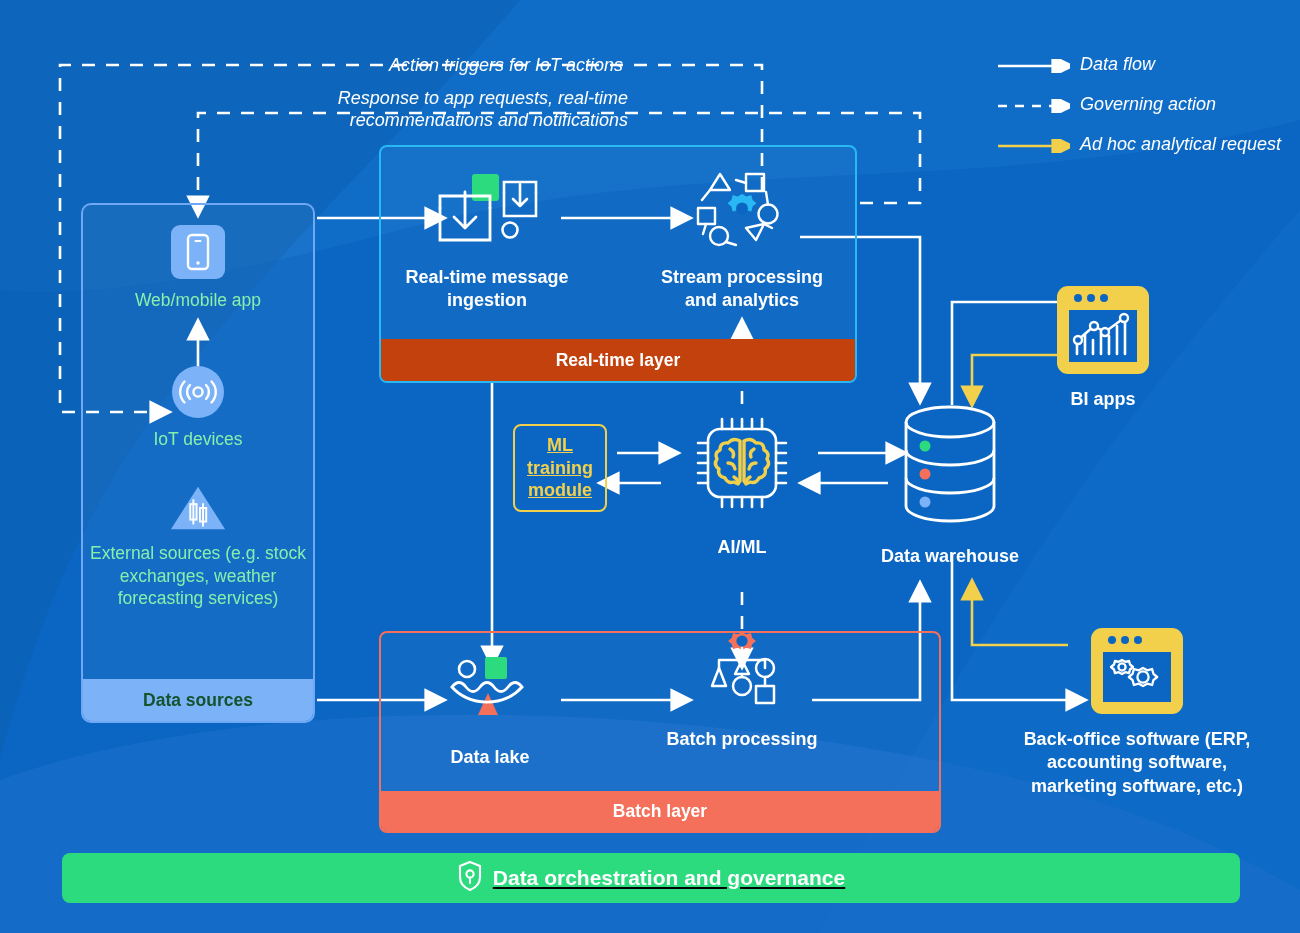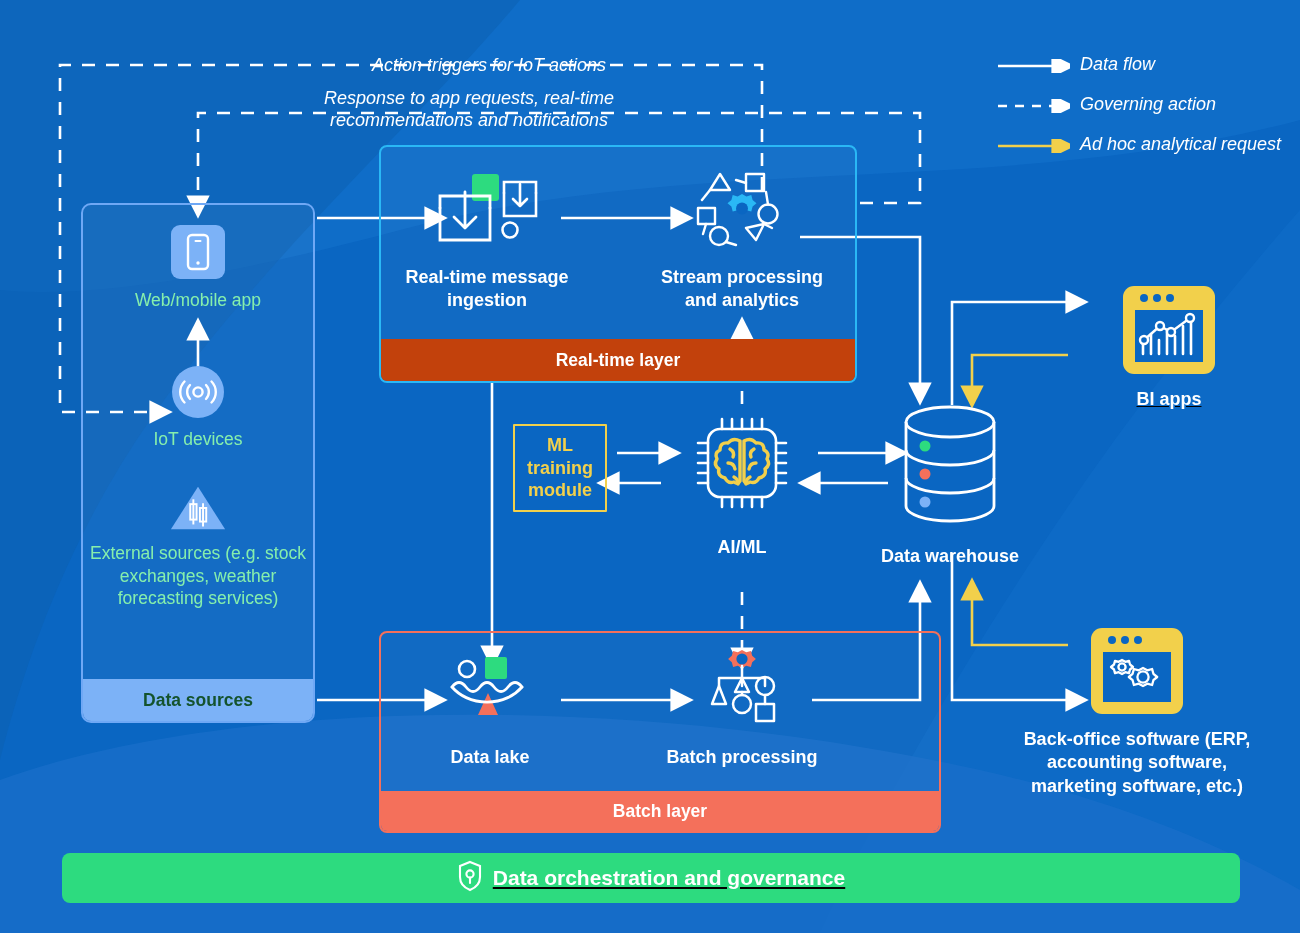--- a/index.html
+++ b/index.html
@@ -80,40 +80,40 @@
   .proc-node { position: absolute; text-align: center; width: 190px; }
   .proc-icon { height: 76px; display: flex; align-items: center; justify-content: center; }
   .proc-label {
     margin-top: 20px; color: #ffffff; font-weight: bold;
     font-size: 18px; line-height: 1.3;
   }
 
   
   #ml-training {
     left: 513px; top: 424px; width: 94px; height: 88px;
-    border: 2px solid #f2d04b; border-radius: 1px;
+    border: 2px solid #f2d04b; border-radius: 8px;
     display: flex; align-items: center; justify-content: center;
     text-align: center; color: #f2d04b;
-    font-weight: bold; font-size: 18px; line-height: 1.25;
+    font-weight: bold; font-size: 18px; line-height: 1.25; text-decoration: underline;
   }
 
   
   #aiml { left: 647px; top: 410px; width: 190px; text-align: center; }
   #aiml .proc-icon { height: 106px; }
   #warehouse { left: 855px; top: 405px; width: 190px; text-align: center; }
   #warehouse .proc-icon { height: 120px; }
 
   
   .out-node { position: absolute; text-align: center; width: 230px; }
   .out-icon { display: flex; align-items: center; justify-content: center; }
   .out-label {
     margin-top: 10px; color: #ffffff; font-weight: bold;
     font-size: 18px; line-height: 1.3;
   }
-  #bi-apps { left: 1054px; top: 282px; text-decoration: underline; }
+  #bi-apps { left: 988px; top: 282px; }
   #backoffice { left: 1022px; top: 626px; }
 
   
   #governance {
     position: absolute; left: 62px; top: 853px; width: 1178px; height: 50px;
     background: #2ddb7f; border-radius: 8px;
     display: flex; align-items: center; justify-content: center; gap: 10px; text-decoration: underline;
   }
   #governance .gov-label {
     color: #ffffff; font-weight: bold; font-size: 21px;
@@ -124,21 +124,21 @@
   .legend-row { display: flex; align-items: center; margin-bottom: 15px; }
   .legend-swatch { width: 72px; flex: 0 0 72px; padding-top: 7px; }
   .legend-text {
     color: #ffffff; font-size: 18px; font-style: italic;
     line-height: 1.22; padding-left: 10px;
   }
 
   
   .annot {
     position: absolute; color: #ffffff; font-style: italic;
-    font-size: 18px; line-height: 1.22; text-align: center;
+    font-size: 18px; line-height: 1.22; text-align: right;
   }
   #annot-action { left: 355px; top: 55px; width: 268px; }
   #annot-response { left: 310px; top: 88px; width: 318px; }
 </style>
 </head>
 <body>
 
 <div id="stage">
 
   <svg id="bgwaves" viewBox="0 0 1300 933">
@@ -353,21 +353,21 @@
         <rect x="49" y="8" width="22" height="22" rx="2" fill="#2ddb7f"></rect>
         <circle cx="31" cy="20" r="8" fill="none" stroke="#ffffff" stroke-width="2.6"></circle>
         <path d="M52,44 L62,66 L42,66 Z" fill="#f4705b"></path>
         <path d="M16,38 q7,-9 14,0 t14,0 t14,0 t14,0 t14,0" fill="none" stroke="#ffffff" stroke-width="2.8" stroke-linecap="round"></path>
         <path d="M16,38 a43,36 0 0 0 70,0" fill="none" stroke="#ffffff" stroke-width="2.8" stroke-linecap="round"></path>
       </svg>
     </div>
     <div class="proc-label">Data lake</div>
   </div>
 
-  <div class="proc-node" style="left:647px; top:650px;">
+  <div class="proc-node" style="left:647px; top:632px;">
     <div class="proc-icon">
       <svg width="98" height="80" viewBox="0 0 98 80">
         <path d="M49,2 l4.2,2.3 4.7,-1.3 1.3,4.8 3.7,3.2 -3.7,3.2 -1.3,4.8 -4.7,-1.3 -4.2,2.3 -4.2,-2.3 -4.7,1.3 -1.3,-4.8 -3.7,-3.2 3.7,-3.2 1.3,-4.8 4.7,1.3 Z" fill="#f4705b"></path>
         <circle cx="49" cy="11" r="5.6" fill="#0a66c2"></circle>
         <g fill="none" stroke="#ffffff" stroke-width="2.5" stroke-linecap="round" stroke-linejoin="round">
           <path d="M49,18 L49,30"></path>
           <path d="M26,38 L26,30 L72,30 L72,38"></path>
           <path d="M49,30 L49,38"></path>
           <path d="M26,38 L19,56 L33,56 Z"></path>
           <path d="M49,30 L56,44 L42,44 Z"></path>

